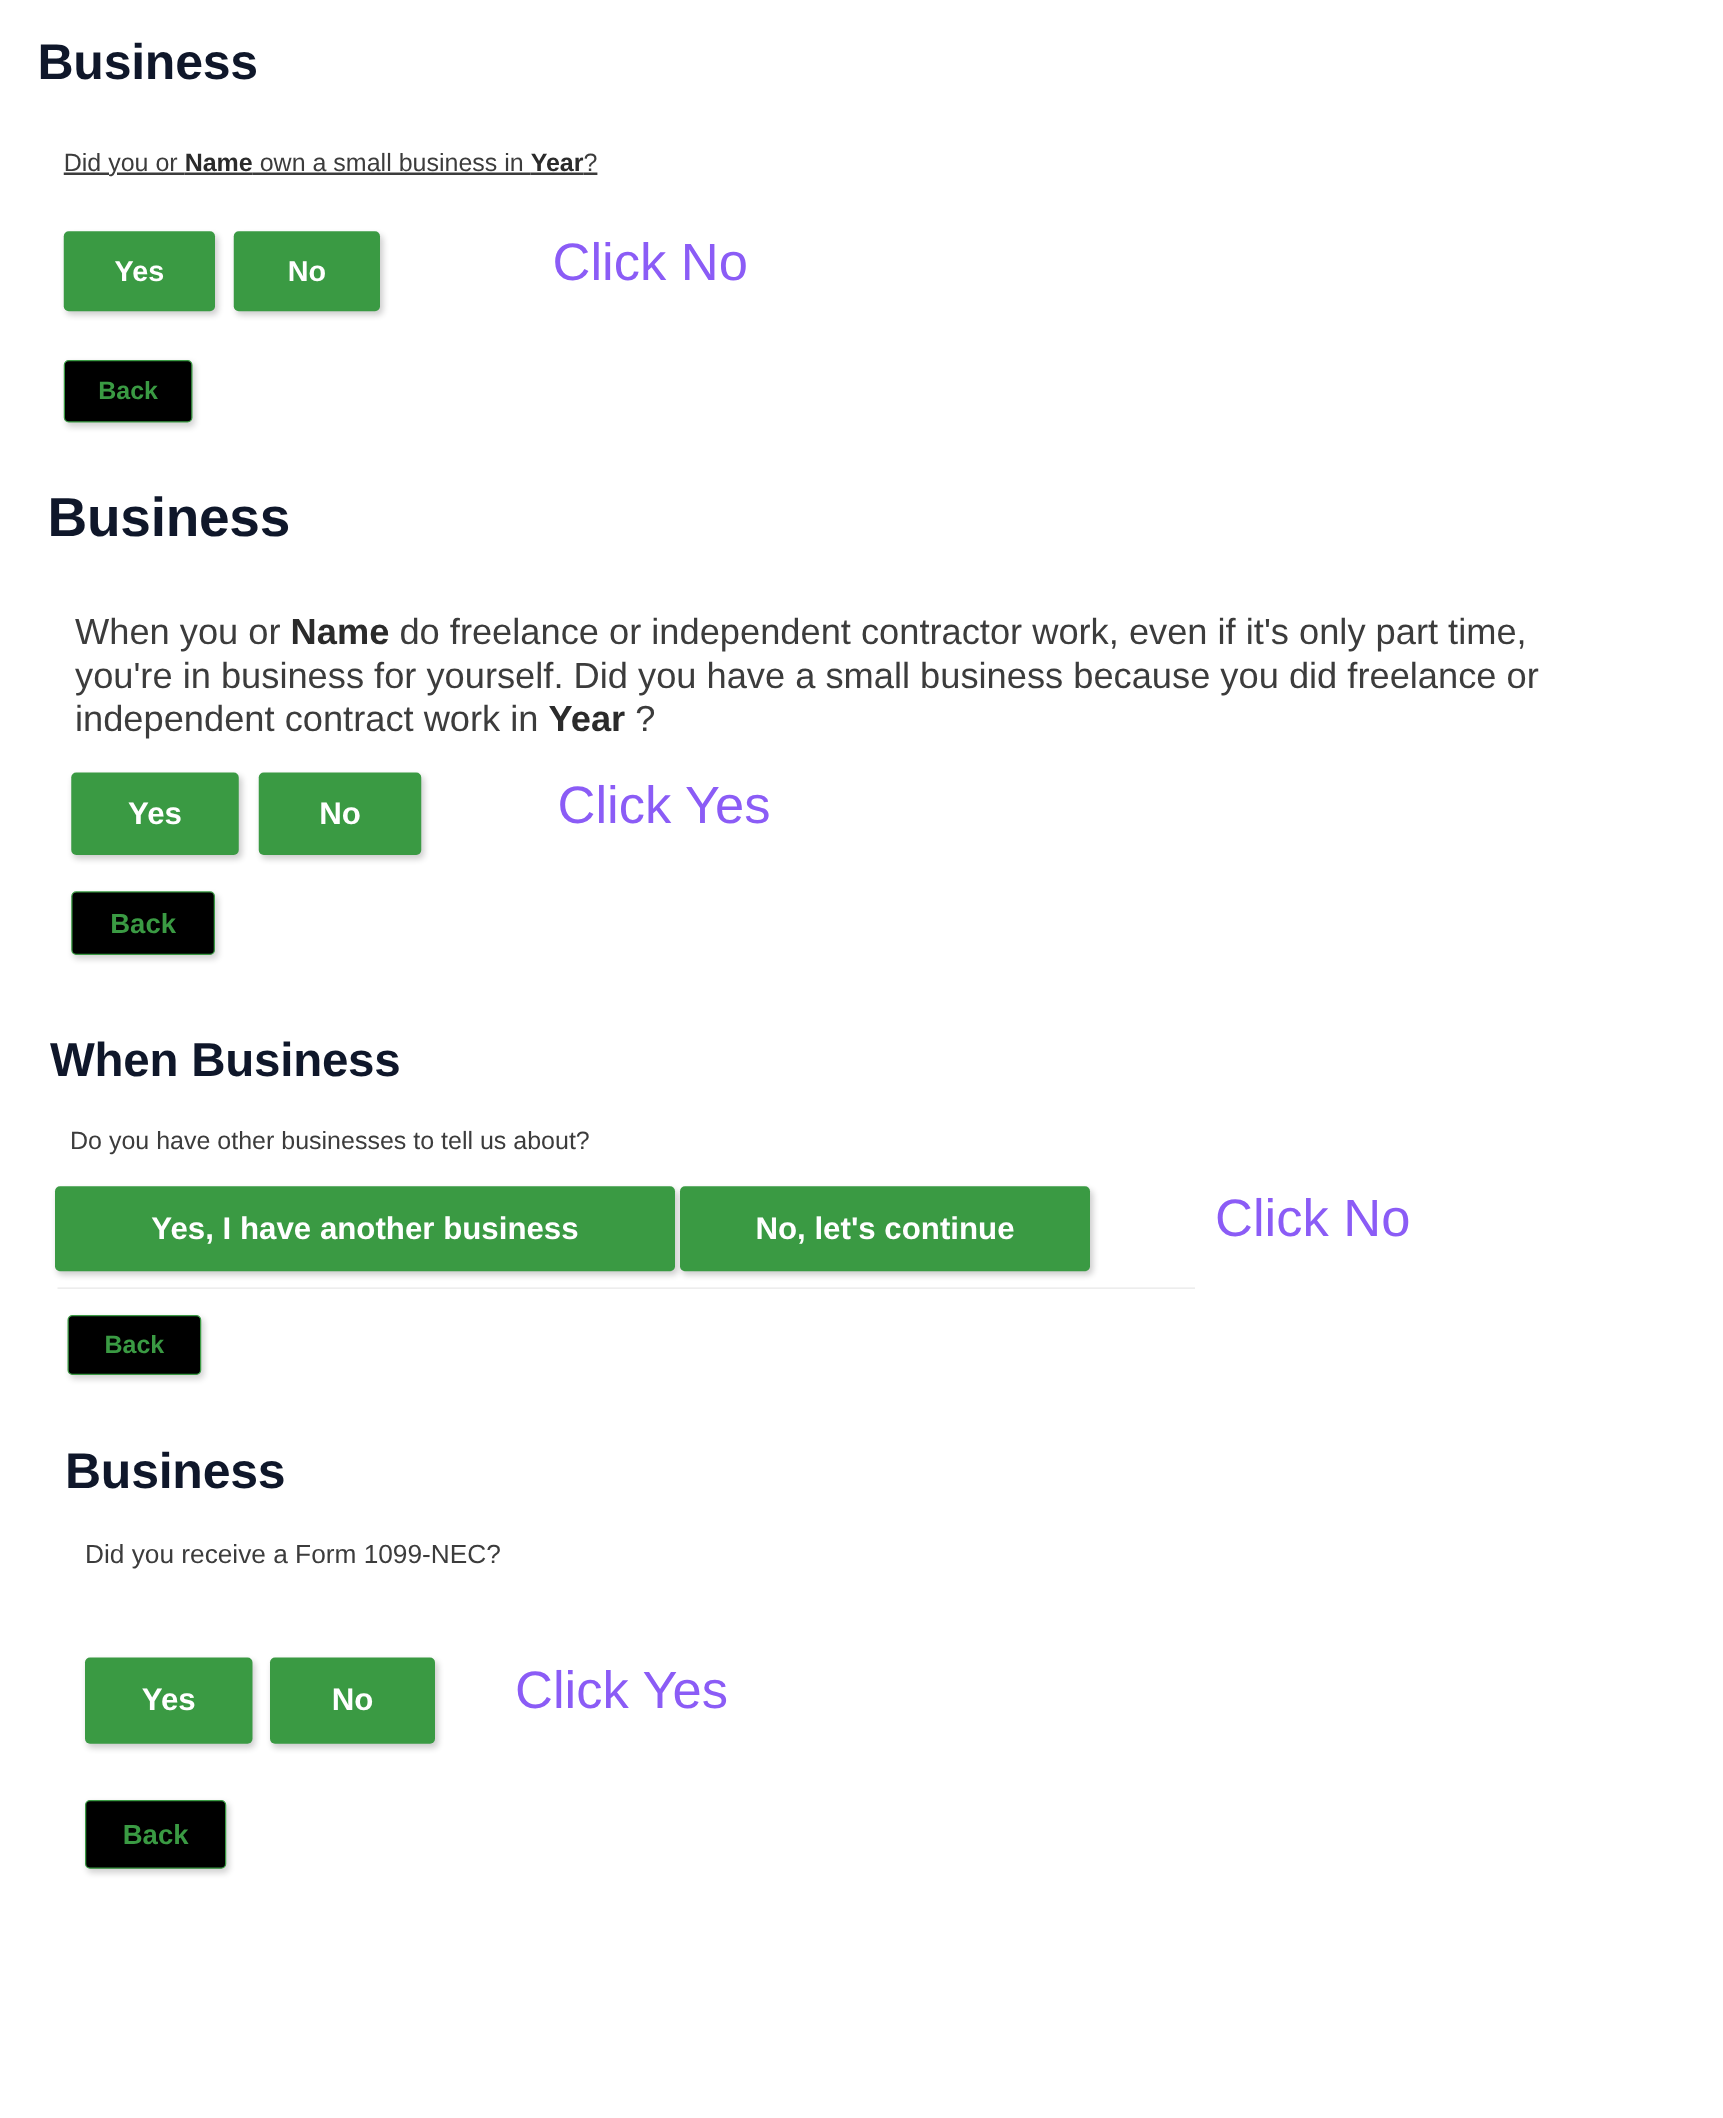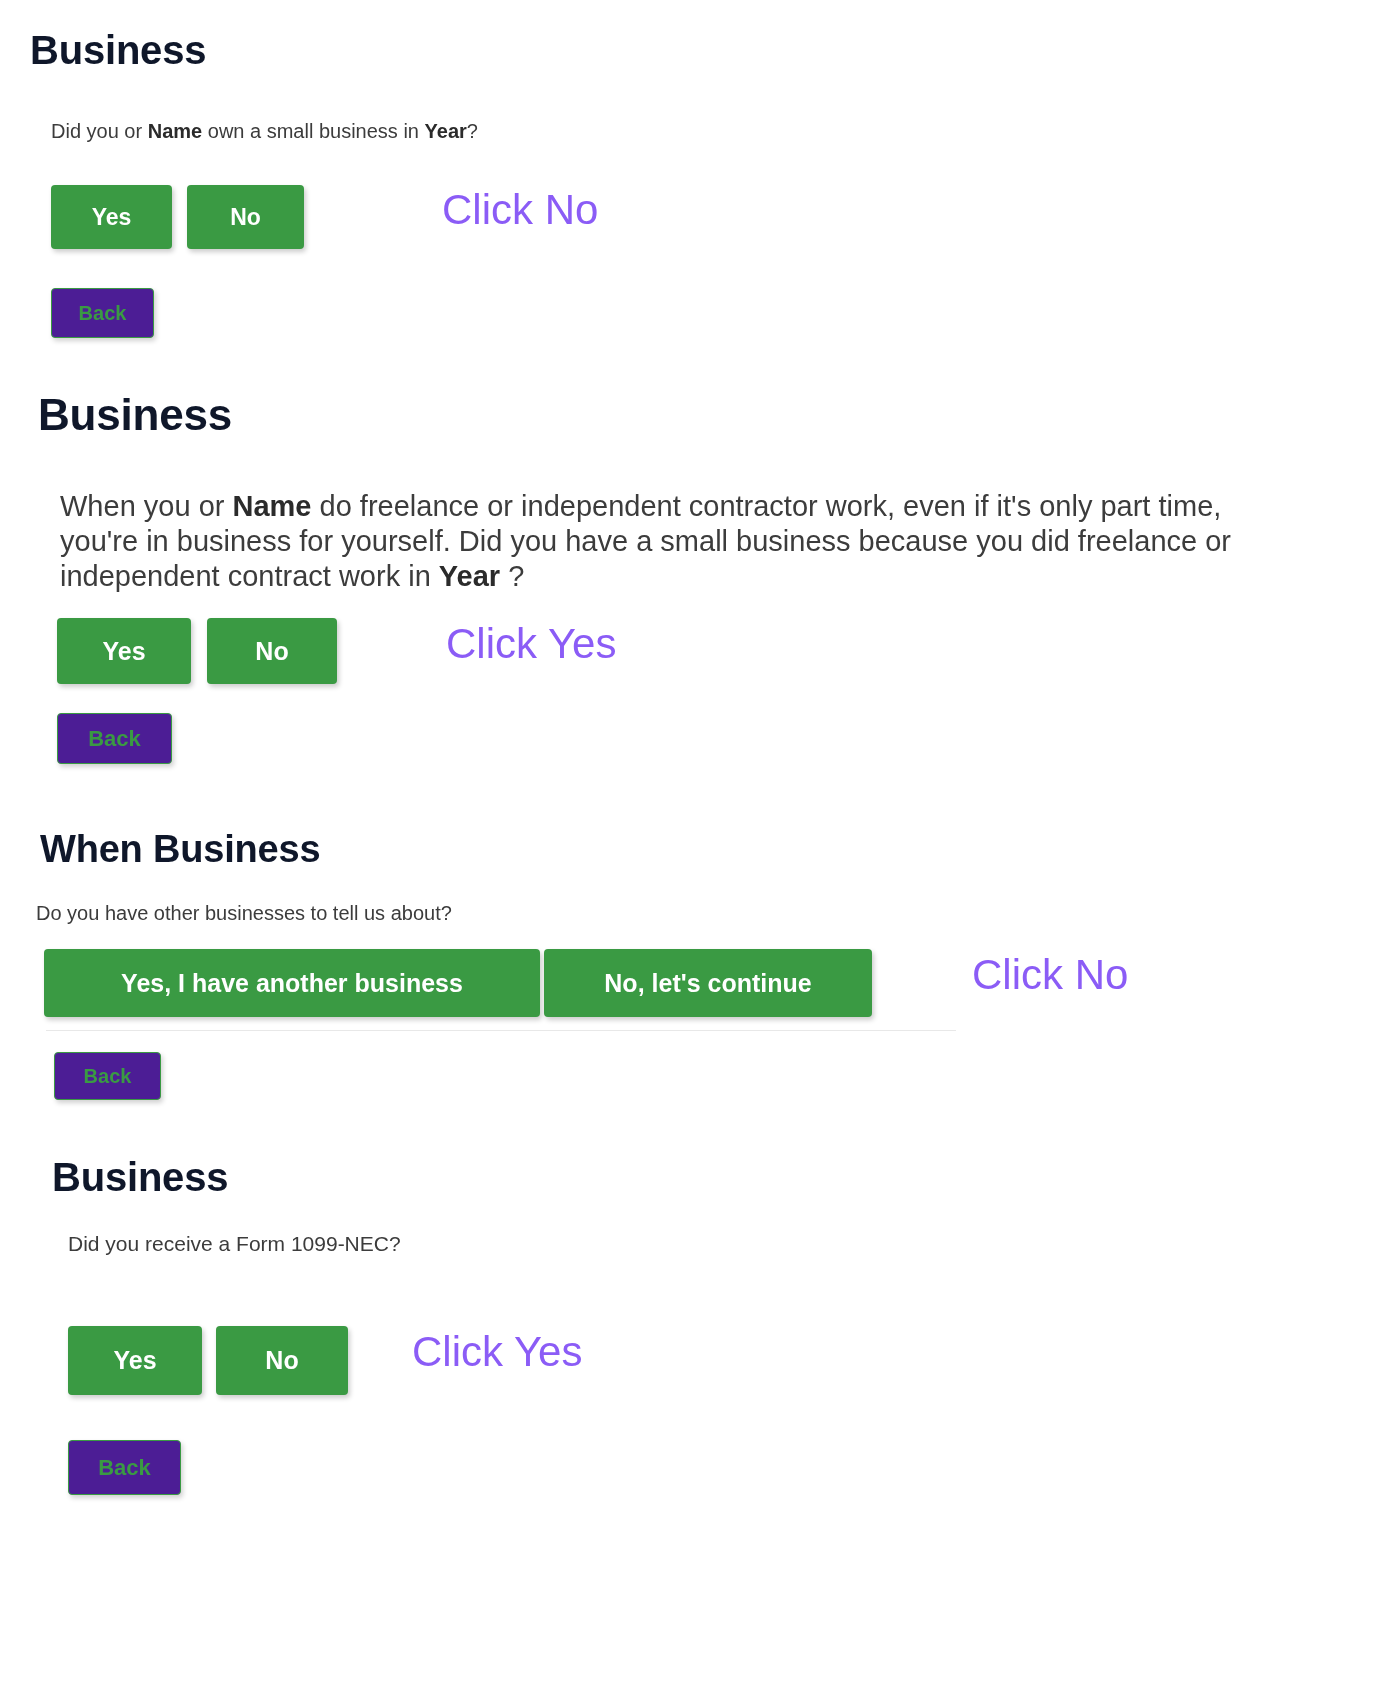--- a/index.html
+++ b/index.html
@@ -42,21 +42,21 @@
     text-align: center;
     box-shadow: 2px 3px 5px rgba(0,0,0,0.20);
     cursor: pointer;
     display: flex;
     align-items: center;
     justify-content: center;
     padding: 0 18px;
     line-height: 1;
   }
   .btn-back {
-    background: #4c1d95;
+    background: #000000;
     color: #3a9a43;
     border: 1.5px solid #3a9a43;
     border-radius: 4px;
     font-family: "Liberation Sans", sans-serif;
     font-weight: 700;
     text-align: center;
     box-shadow: 2px 3px 5px rgba(0,0,0,0.18);
     cursor: pointer;
     display: flex;
     align-items: center;
@@ -71,37 +71,37 @@
   .divider {
     background: #e8e8e8;
     height: 1px;
   }
 
   
   .abs { position: absolute; }
 
   
   #sec1-title  { left: 30px;  top: 28px;  font-size: 40px; }
-  #sec1-q      { left: 51px;  top: 120px; font-size: 20px; }
+  #sec1-q      { left: 51px;  top: 120px; font-size: 20px; text-decoration: underline; }
   #sec1-yes    { left: 51px;  top: 185px; width: 121px; height: 64px; font-size: 23px; }
   #sec1-no     { left: 187px; top: 185px; width: 117px; height: 64px; font-size: 23px; }
   #sec1-hint   { left: 442px; top: 186px; font-size: 42px; }
   #sec1-back   { left: 51px;  top: 288px; width: 103px; height: 50px; font-size: 20px; }
 
   
   #sec2-title  { left: 38px;  top: 390px; font-size: 44px; }
   #sec2-q      { left: 60px;  top: 489px; font-size: 29px; line-height: 35px; width: 1200px; }
   #sec2-yes    { left: 57px;  top: 618px; width: 134px; height: 66px; font-size: 25px; }
   #sec2-no     { left: 207px; top: 618px; width: 130px; height: 66px; font-size: 25px; }
   #sec2-hint   { left: 446px; top: 620px; font-size: 42px; }
   #sec2-back   { left: 57px;  top: 713px; width: 115px; height: 51px; font-size: 22px; }
 
   
   #sec3-title  { left: 40px;  top: 828px; font-size: 38px; }
-  #sec3-q      { left: 36px;  top: 902px; font-size: 20px; }
+  #sec3-q      { left: 56px;  top: 902px; font-size: 20px; }
   #sec3-yes    { left: 44px;  top: 949px; width: 496px; height: 68px; font-size: 25px; }
   #sec3-no     { left: 544px; top: 949px; width: 328px; height: 68px; font-size: 25px; }
   #sec3-hint   { left: 972px; top: 951px; font-size: 42px; }
   #sec3-rule   { left: 46px;  top: 1030px; width: 910px; }
   #sec3-back   { left: 54px;  top: 1052px; width: 107px; height: 48px; font-size: 20px; }
 
   
   #sec4-title  { left: 52px;  top: 1155px; font-size: 40px; }
   #sec4-q      { left: 68px;  top: 1232px; font-size: 21px; }
   #sec4-yes    { left: 68px;  top: 1326px; width: 134px; height: 69px; font-size: 25px; }

